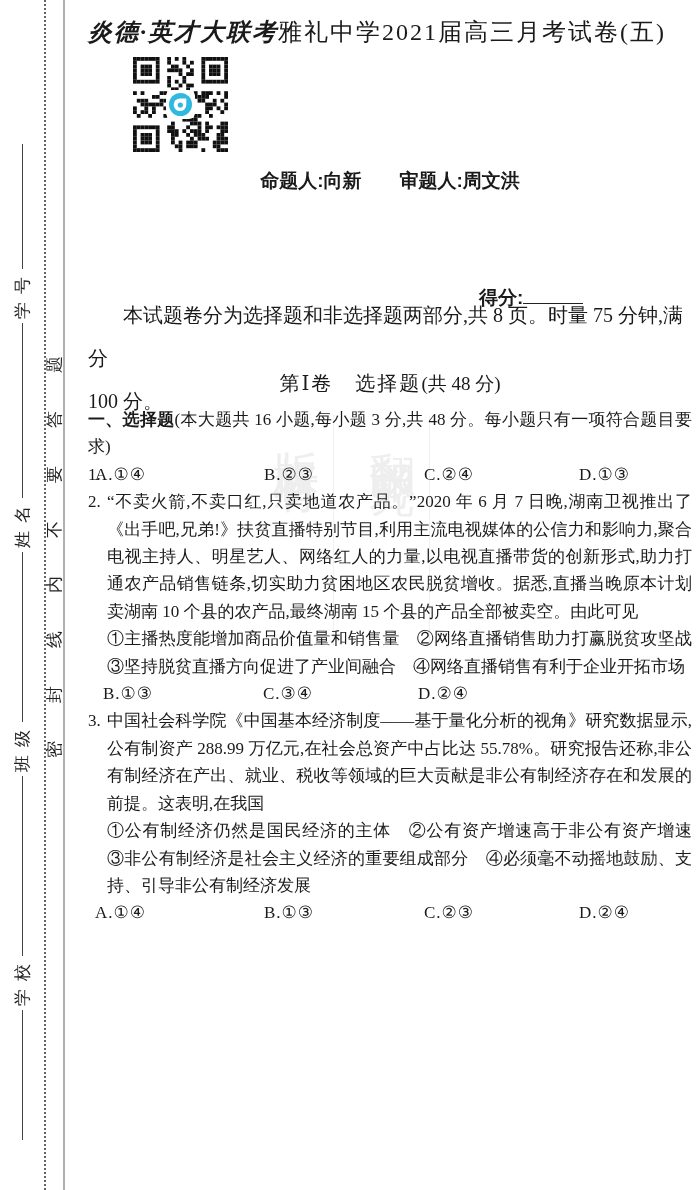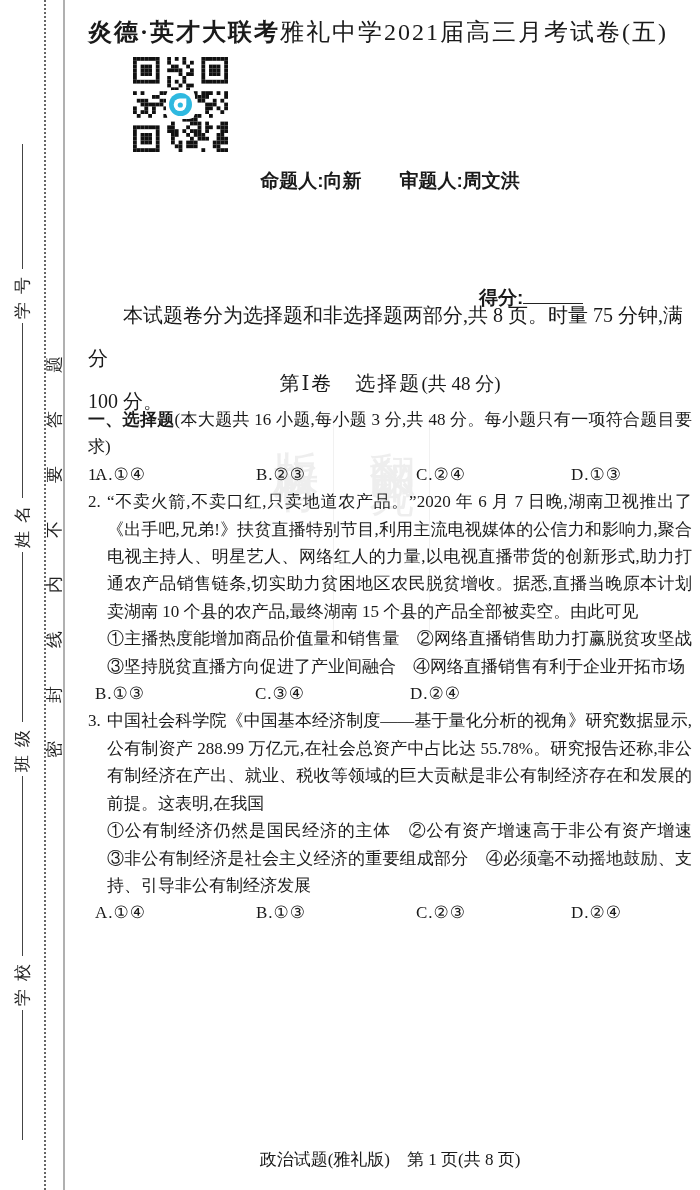--- a/index.html
+++ b/index.html
@@ -24,21 +24,21 @@
 
   
   .watermark{position:absolute;left:265px;top:415px;width:165px;height:230px;
              display:flex;justify-content:space-between;opacity:0.08;z-index:0;}
   .wm-col{writing-mode:vertical-rl;font-size:46px;color:#333;border-right:1px solid #555;
           padding-right:6px;letter-spacing:6px;}
 
   
   .exam-header{position:absolute;left:88px;top:16px;width:612px;white-space:nowrap;
                font-size:24px;letter-spacing:1px;z-index:1;}
-  .brand{font-weight:bold;letter-spacing:2px;margin-top:24px;}
+  .brand{font-weight:bold;font-style:italic;letter-spacing:2px;margin-top:24px;}
   .paper-name{letter-spacing:2px;}
 
   .qr{position:absolute;left:133px;top:57px;width:95px;height:95px;z-index:1;}
 
   .subject-title{position:absolute;left:88px;top:76px;width:604px;padding-left:60px;box-sizing:border-box;
                  text-align:center;font-size:36px;font-weight:bold;letter-spacing:10px;z-index:1;}
   .setters{position:absolute;left:88px;top:168px;width:604px;text-align:center;
            font-family:"Liberation Sans","DejaVu Sans",sans-serif;font-weight:bold;font-size:19px;z-index:1;}
   .score{position:absolute;left:479px;top:256px;font-family:"Liberation Sans","DejaVu Sans",sans-serif;
          font-weight:bold;font-size:19px;z-index:1;margin-top:28px;}
@@ -53,21 +53,21 @@
 
   
   .body-flow{position:absolute;left:88px;top:406px;width:604px;font-size:17px;line-height:27.4px;z-index:1;}
   .sec-head{margin:0;text-align:justify;}
   .sec-head .sh-bold{font-family:"Liberation Sans","DejaVu Sans",sans-serif;font-weight:bold;}
   .question{position:relative;padding-left:19px;}
   .qnum{position:absolute;left:0;top:0;}
   .stem,.items{margin:0;text-align:justify;}
   .options{display:flex;margin-left:-12px;white-space:nowrap;}
   .opt{flex:none;letter-spacing:1px;}
-  .opt.o0{width:161px;}.opt.o1{width:160px;}.opt.o2{width:155px;}
+  .opt.o0{width:161px;}.opt.o1{width:160px;margin-left:8px;}.opt.o2{width:155px;}
 
   .page-footer{position:absolute;left:88px;top:1148px;width:604px;text-align:center;font-size:17px;z-index:1;}
 </style>
 </head>
 <body>
 
 <div class="page">
 
   <div class="watermark">
     <div class="wm-col">版权所有</div>
@@ -408,15 +408,14 @@
       <p class="items">①公有制经济仍然是国民经济的主体　②公有资产增速高于非公有资产增速　③非公有制经济是社会主义经济的重要组成部分　④必须毫不动摇地鼓励、支持、引导非公有制经济发展</p>
       <div class="options">
         <span class="opt o0">A.①④</span>
         <span class="opt o1">B.①③</span>
         <span class="opt o2">C.②③</span>
         <span class="opt o3">D.②④</span>
       </div>
     </div>
   </div>
 
-  <div class="page-footer">政治试题(雅礼版)　第 1 页(共 8 页)</div>
 
 </div>
 
 </body></html>

